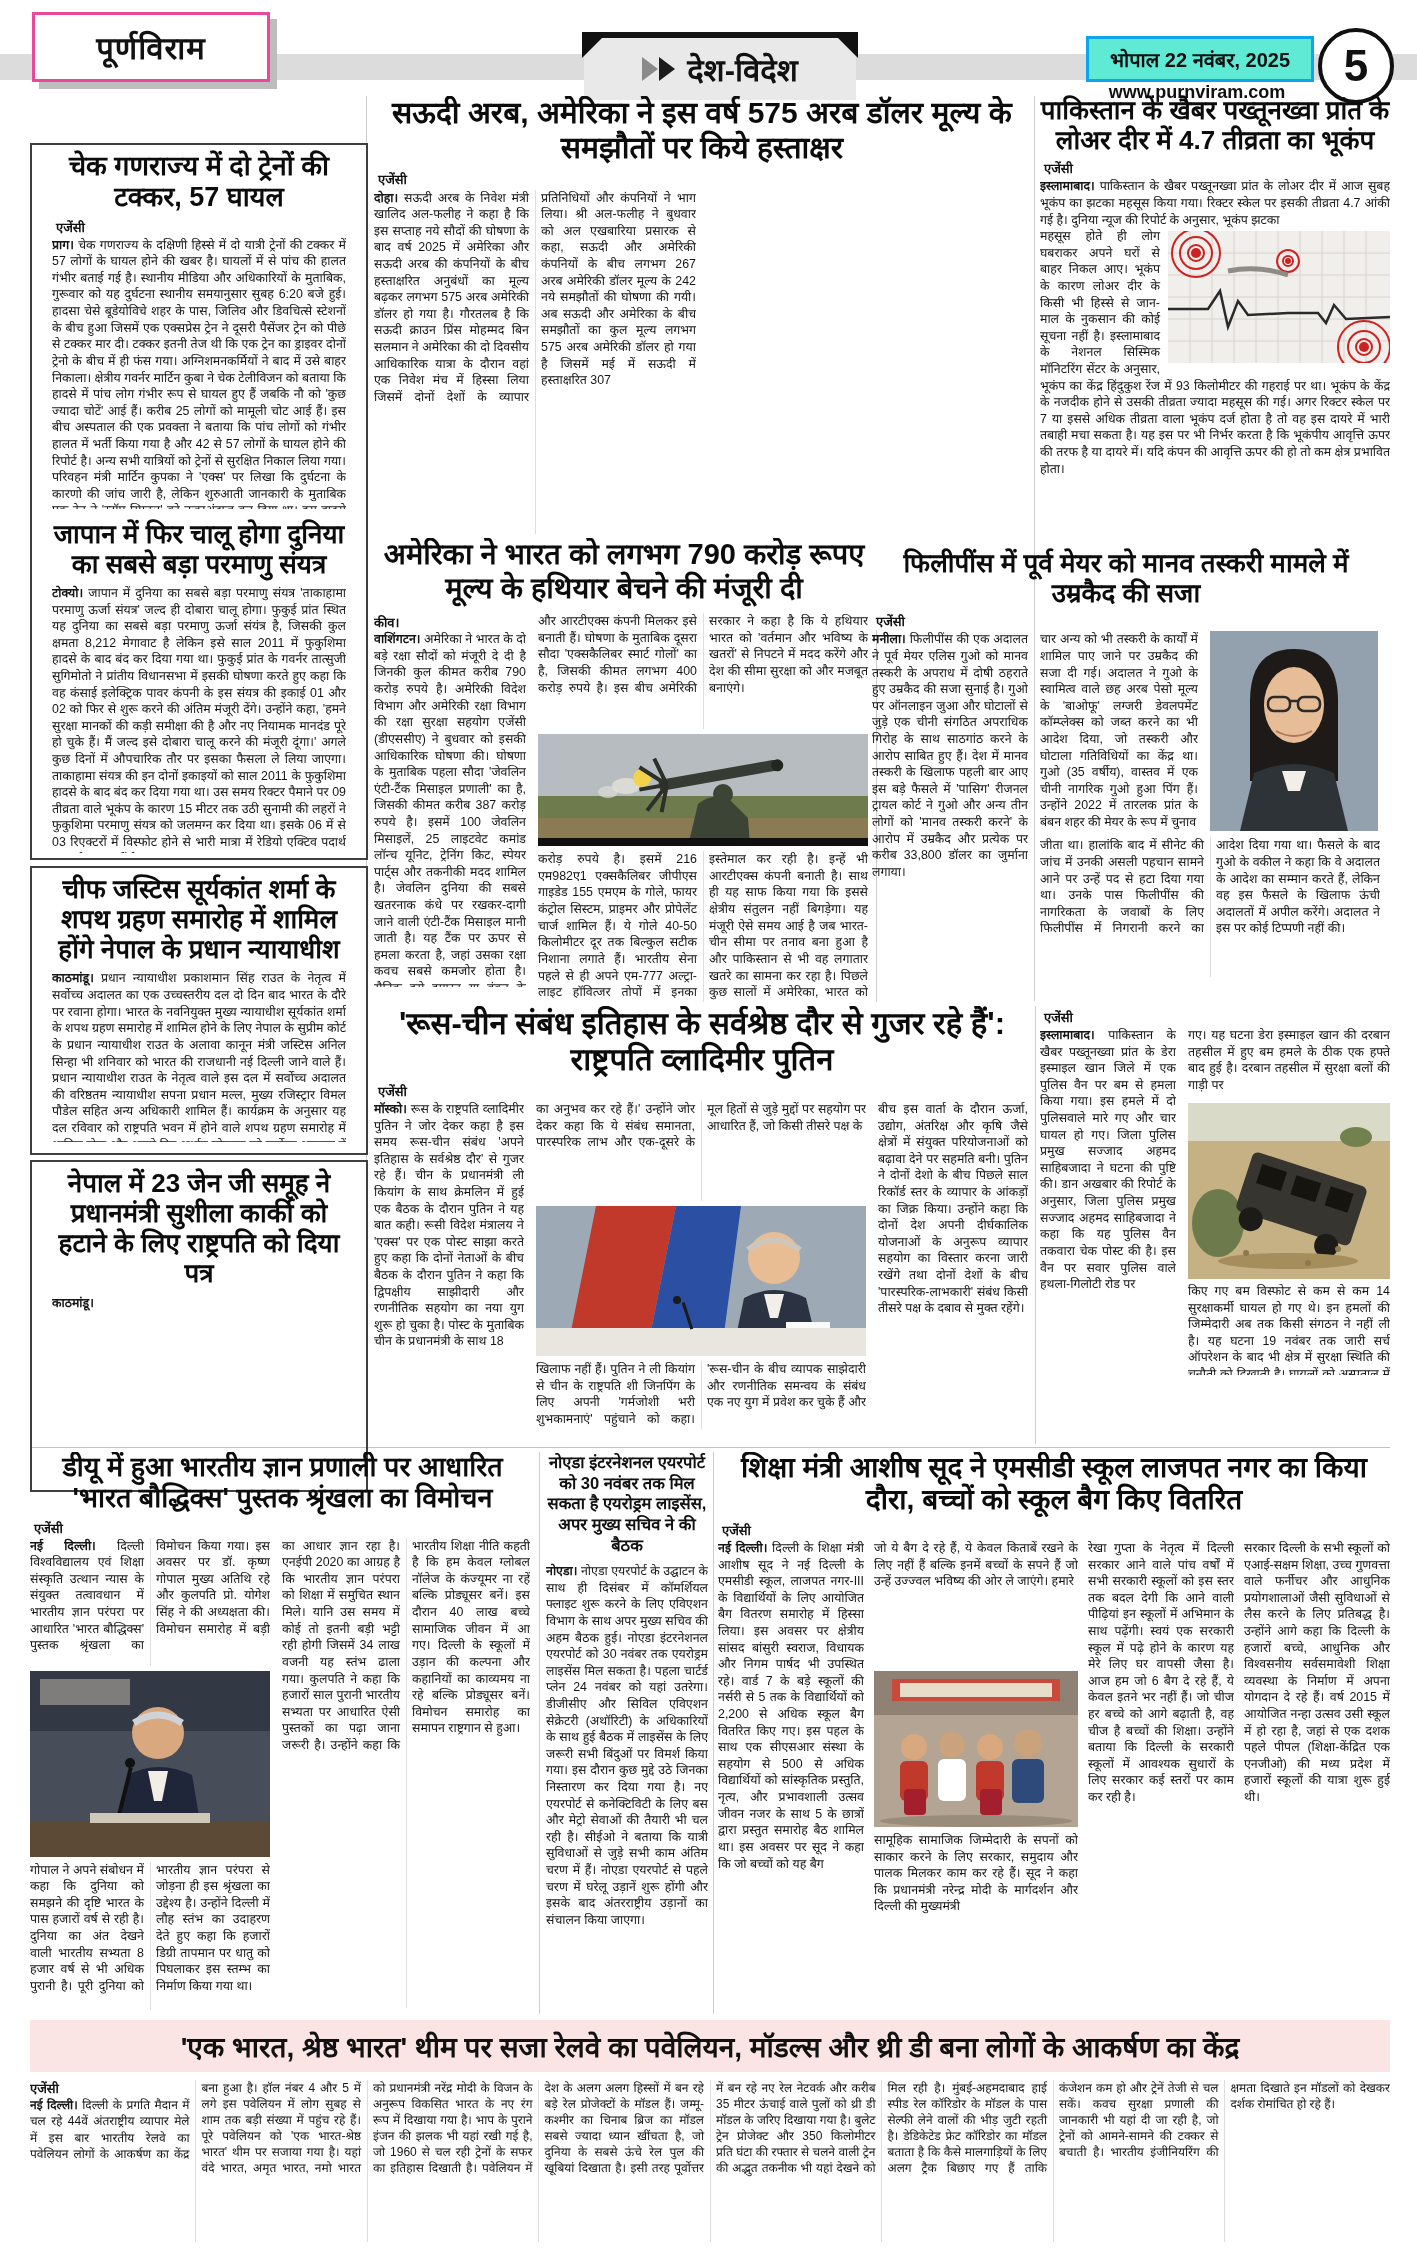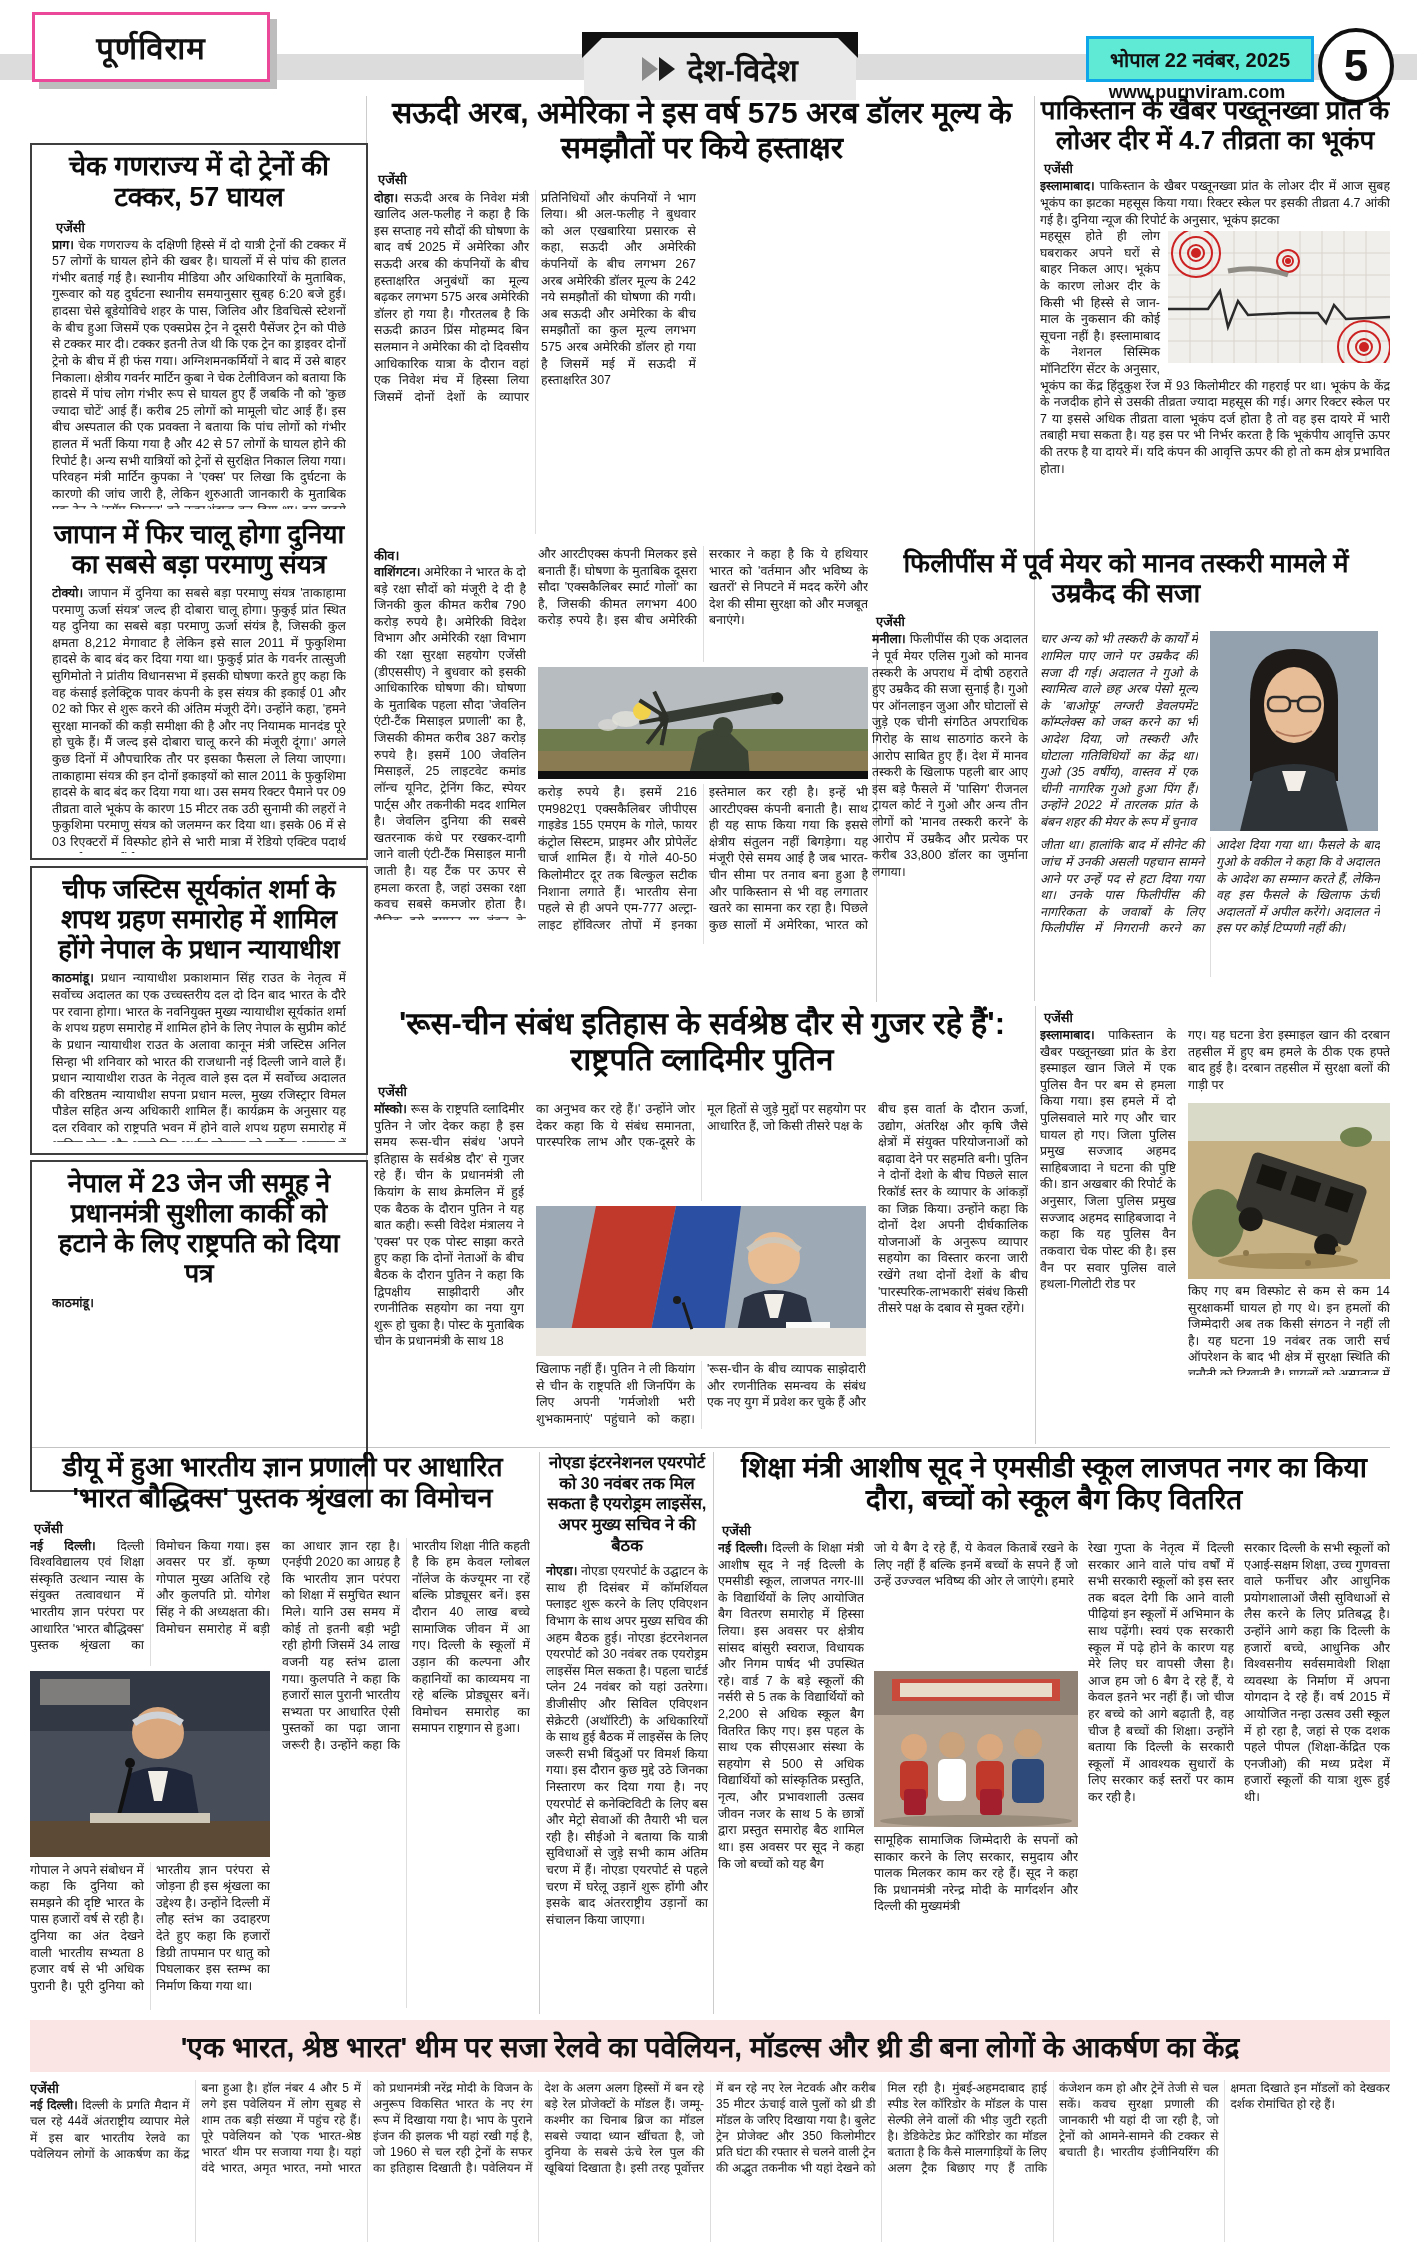--- a/index.html
+++ b/index.html
@@ -159,20 +159,21 @@
 
             <rect x="138" y="118" width="58" height="12" fill="#20242a" transform="rotate(-6 167 124)"></rect>
           </svg>
         </div>
         <div class="bd c2 clip" style="height:96px;margin-top:6px;">अरब अमेरिकी डॉलर मूल्य के समझौते भी शामिल हैं। मंत्री के अनुसार, दोनों देशों के बीच रणनीतिक साझेदारी समझौते पर राष्ट्रपति डोनाल्ड ट्रम्प की सऊदी यात्रा के दौरान हस्ताक्षर किए गए थे, जिससे सऊदी को उन्नत अमेरिकी प्रौद्योगिकी क्षेत्रों में हिस्सा लेने और अनुभव प्राप्त करने के अवसर मिलेंगे जो सभी देशों के लिए उपलब्ध नहीं हैं। इन नए निवेश अवसरों का सऊदी अर्थव्यवस्था पर सकारात्मक प्रभाव पड़ेगा और इसके नागरिकों के जीवन में सुधार होगा।</div>
       </div>
     </div>
   </div>
 
   <div class="art" style="left:374px;top:538px;width:500px;height:464px;">
+    <div class="hl" style="font-size:29px;">अमेरिका ने भारत को लगभग 790 करोड़ रूपए मूल्य के हथियार बेचने की मंजूरी दी</div>
     <div class="row" style="margin-top:8px;">
       <div style="width:152px;">
         <div class="byl" style="margin:0;">कीव।</div>
         <div class="bd clip" style="height:356px;">
           <span class="dl">वाशिंगटन।</span>
           <span>अमेरिका ने भारत के दो बड़े रक्षा सौदों को मंजूरी दे दी है जिनकी कुल कीमत करीब 790 करोड़ रुपये है। अमेरिकी विदेश विभाग और अमेरिकी रक्षा विभाग की रक्षा सुरक्षा सहयोग एजेंसी (डीएससीए) ने बुधवार को इसकी आधिकारिक घोषणा की। घोषणा के मुताबिक पहला सौदा 'जेवलिन एंटी-टैंक मिसाइल प्रणाली' का है, जिसकी कीमत करीब 387 करोड़ रुपये है। इसमें 100 जेवलिन मिसाइलें, 25 लाइटवेट कमांड लॉन्च यूनिट, ट्रेनिंग किट, स्पेयर पार्ट्स और तकनीकी मदद शामिल है। जेवलिन दुनिया की सबसे खतरनाक कंधे पर रखकर-दागी जाने वाली एंटी-टैंक मिसाइल मानी जाती है। यह टैंक पर ऊपर से हमला करता है, जहां उसका रक्षा कवच सबसे कमजोर होता है। सैनिक इसे इमारत या बंकर के अंदर से भी दाग सकते हैं। लॉकहीड मार्टिन</span>
         </div>
       </div>
       <div style="width:330px;">
         <div class="bd c2 clip" style="height:116px;">और आरटीएक्स कंपनी मिलकर इसे बनाती हैं। घोषणा के मुताबिक दूसरा सौदा 'एक्सकैलिबर स्मार्ट गोलों' का है, जिसकी कीमत लगभग 400 करोड़ रुपये है। इस बीच अमेरिकी सरकार ने कहा है कि ये हथियार भारत को 'वर्तमान और भविष्य के खतरों' से निपटने में मदद करेंगे और देश की सीमा सुरक्षा को और मजबूत बनाएंगे।</div>
@@ -200,21 +201,21 @@
   </div>
 
   <div class="art" style="left:872px;top:548px;width:508px;height:454px;">
     <div class="hl" style="font-size:26px;">फिलीपींस में पूर्व मेयर को मानव तस्करी मामले में उम्रकैद की सजा</div>
     <div class="byl">एजेंसी</div>
     <div class="row">
       <div class="bd clip" style="width:156px;height:352px;">
         <span class="dl">मनीला।</span>
         <span>फिलीपींस की एक अदालत ने पूर्व मेयर एलिस गुओ को मानव तस्करी के अपराध में दोषी ठहराते हुए उम्रकैद की सजा सुनाई है। गुओ पर ऑनलाइन जुआ और घोटालों से जुड़े एक चीनी संगठित अपराधिक गिरोह के साथ साठगांठ करने के आरोप साबित हुए हैं। देश में मानव तस्करी के खिलाफ पहली बार आए इस बड़े फैसले में 'पासिग' रीजनल ट्रायल कोर्ट ने गुओ और अन्य तीन लोगों को 'मानव तस्करी करने' के आरोप में उम्रकैद और प्रत्येक पर करीब 33,800 डॉलर का जुर्माना लगाया।</span>
       </div>
-      <div style="width:340px;font-style:italic;">
+      <div style="width:340px;">
         <div class="row">
           <div class="bd clip" style="width:158px;height:200px;">चार अन्य को भी तस्करी के कार्यों में शामिल पाए जाने पर उम्रकैद की सजा दी गई। अदालत ने गुओ के स्वामित्व वाले छह अरब पेसो मूल्य के 'बाओफू' लग्जरी डेवलपमेंट कॉम्प्लेक्स को जब्त करने का भी आदेश दिया, जो तस्करी और घोटाला गतिविधियों का केंद्र था। गुओ (35 वर्षीय), वास्तव में एक चीनी नागरिक गुओ हुआ पिंग हैं। उन्होंने 2022 में तारलक प्रांत के बंबन शहर की मेयर के रूप में चुनाव</div>
           <div class="photo" style="width:168px;height:200px;">
             <svg width="168" height="200" viewBox="0 0 168 200">
               <rect width="168" height="200" fill="#93a0ad"></rect>
               <rect width="168" height="200" fill="url(#)"></rect>
               <path d="M40 70 Q40 18 84 18 Q128 18 128 70 L128 150 L40 150 Z" fill="#1d1a18"></path>
               <ellipse cx="84" cy="74" rx="30" ry="38" fill="#e7bd97"></ellipse>
               <rect x="58" y="66" width="22" height="14" rx="6" fill="none" stroke="#2b2b2b" stroke-width="2.5"></rect>
               <rect x="88" y="66" width="22" height="14" rx="6" fill="none" stroke="#2b2b2b" stroke-width="2.5"></rect>

